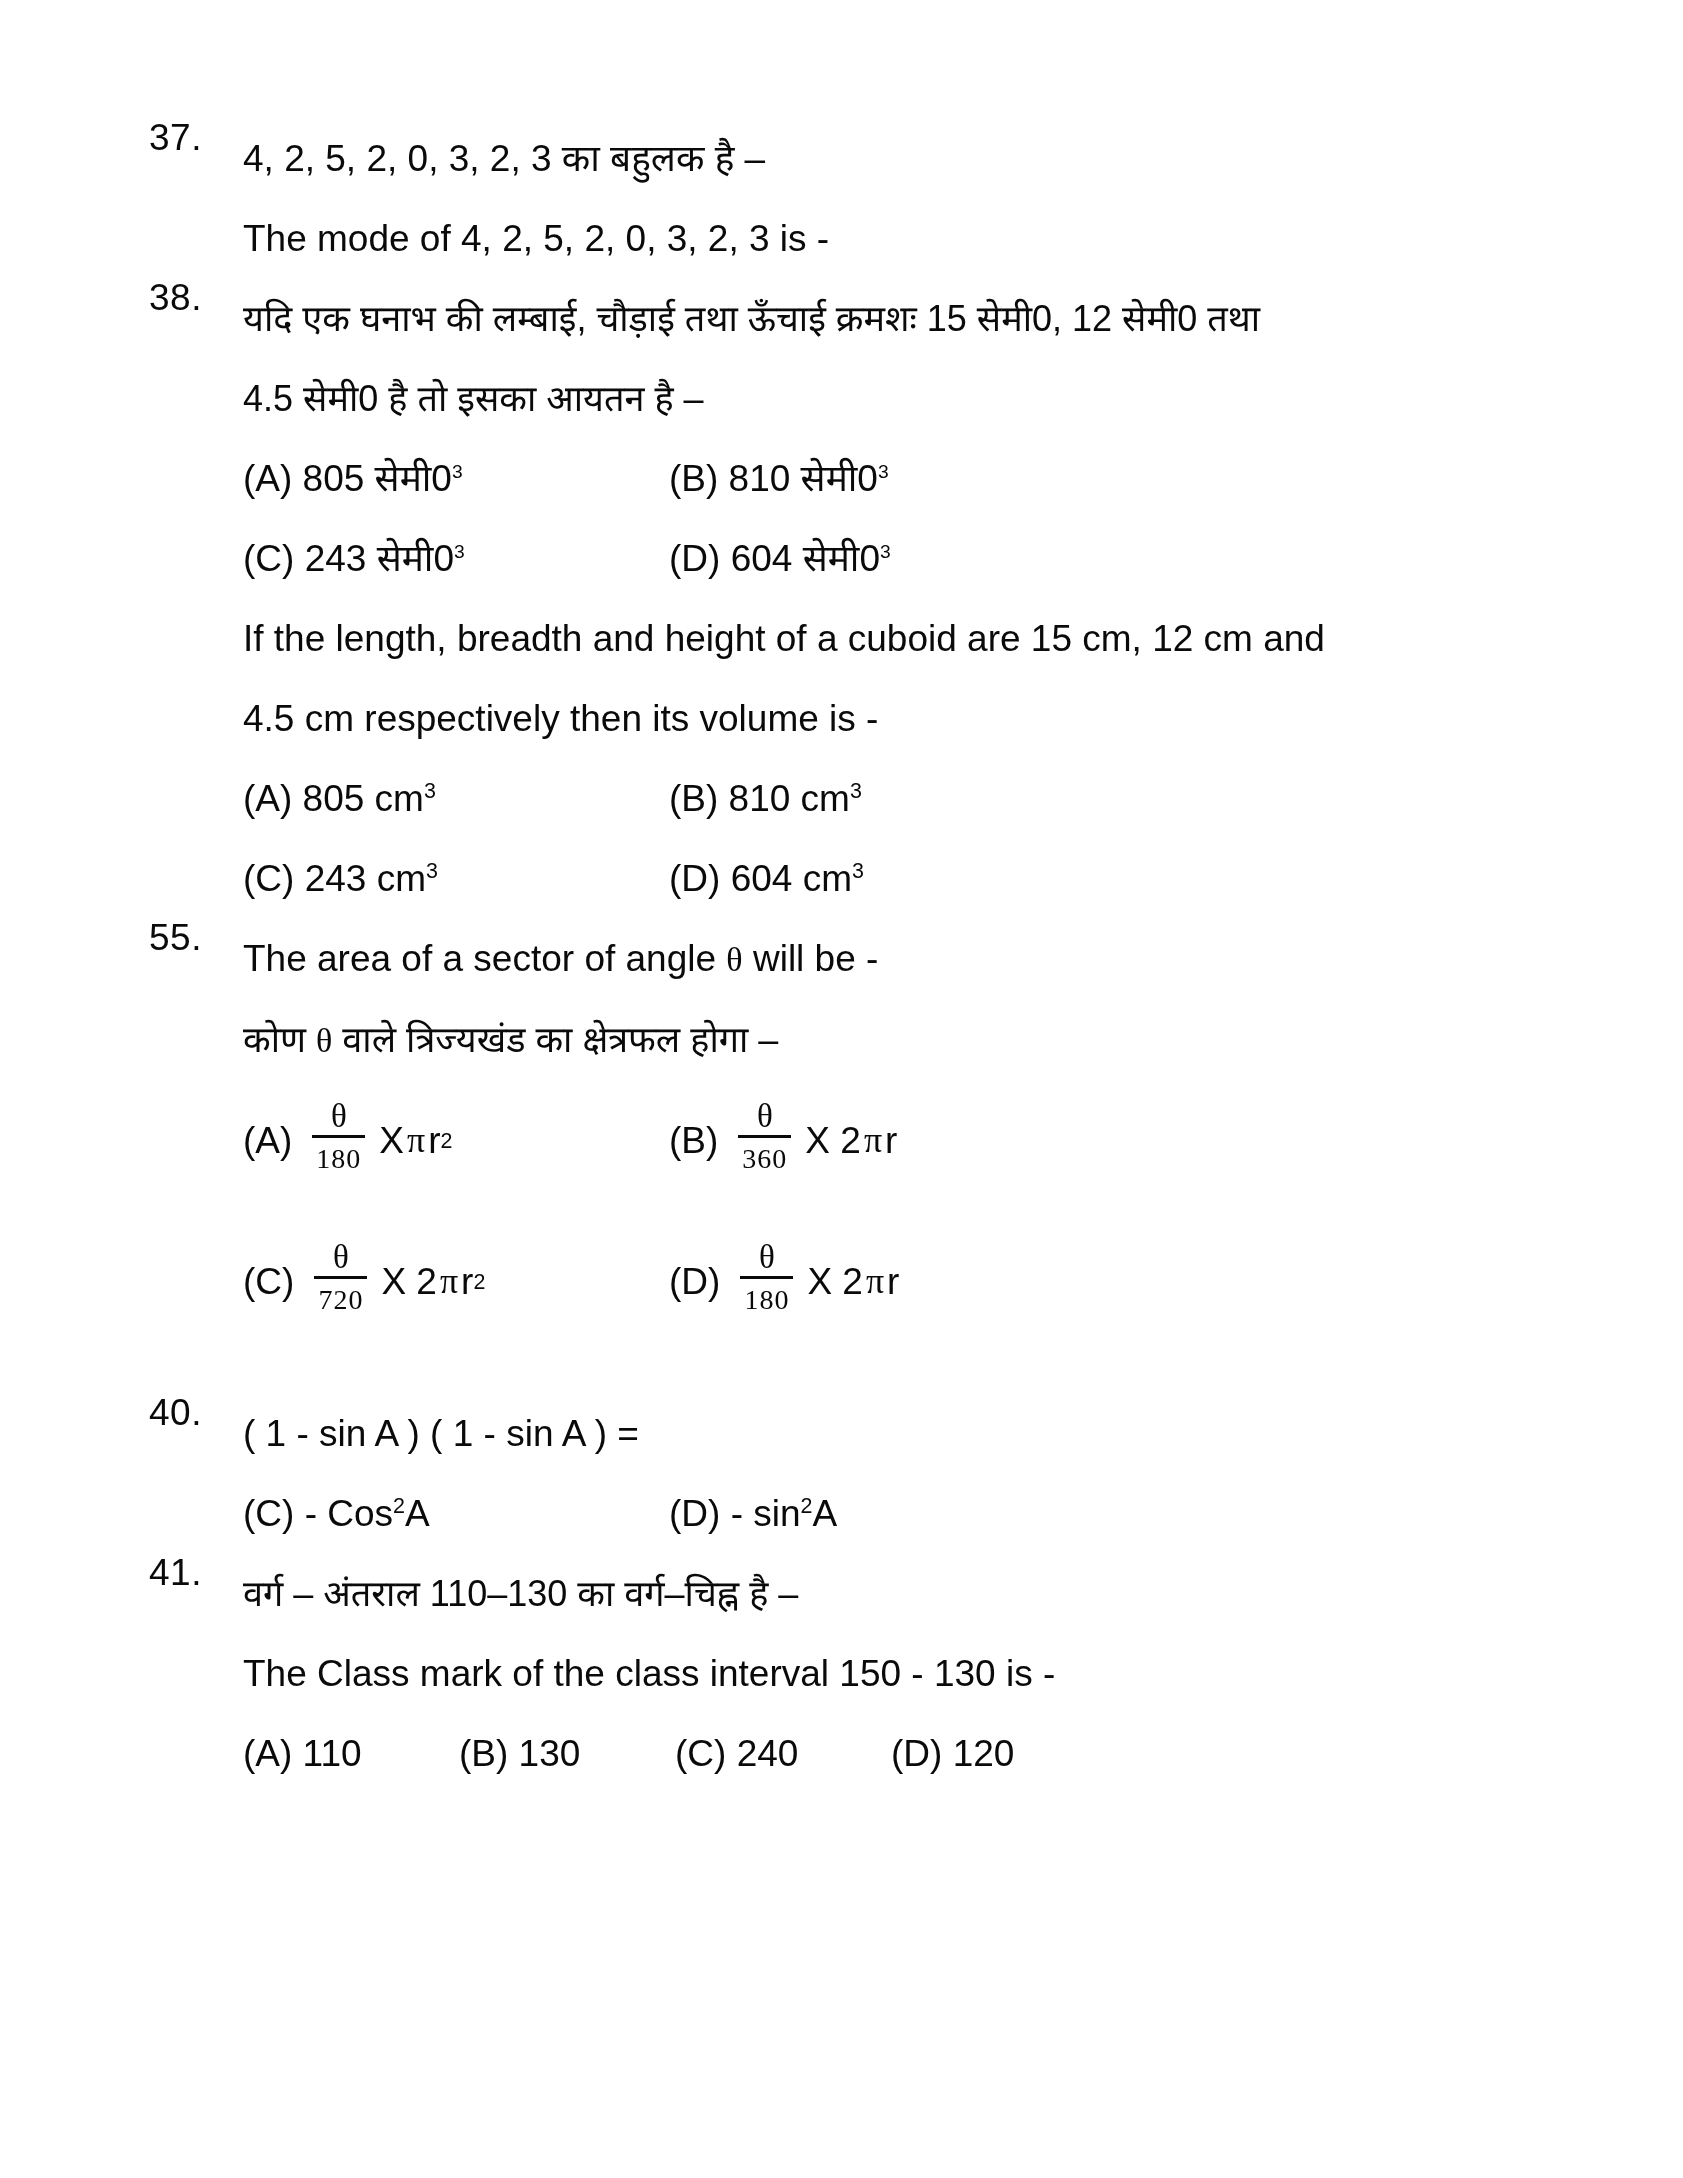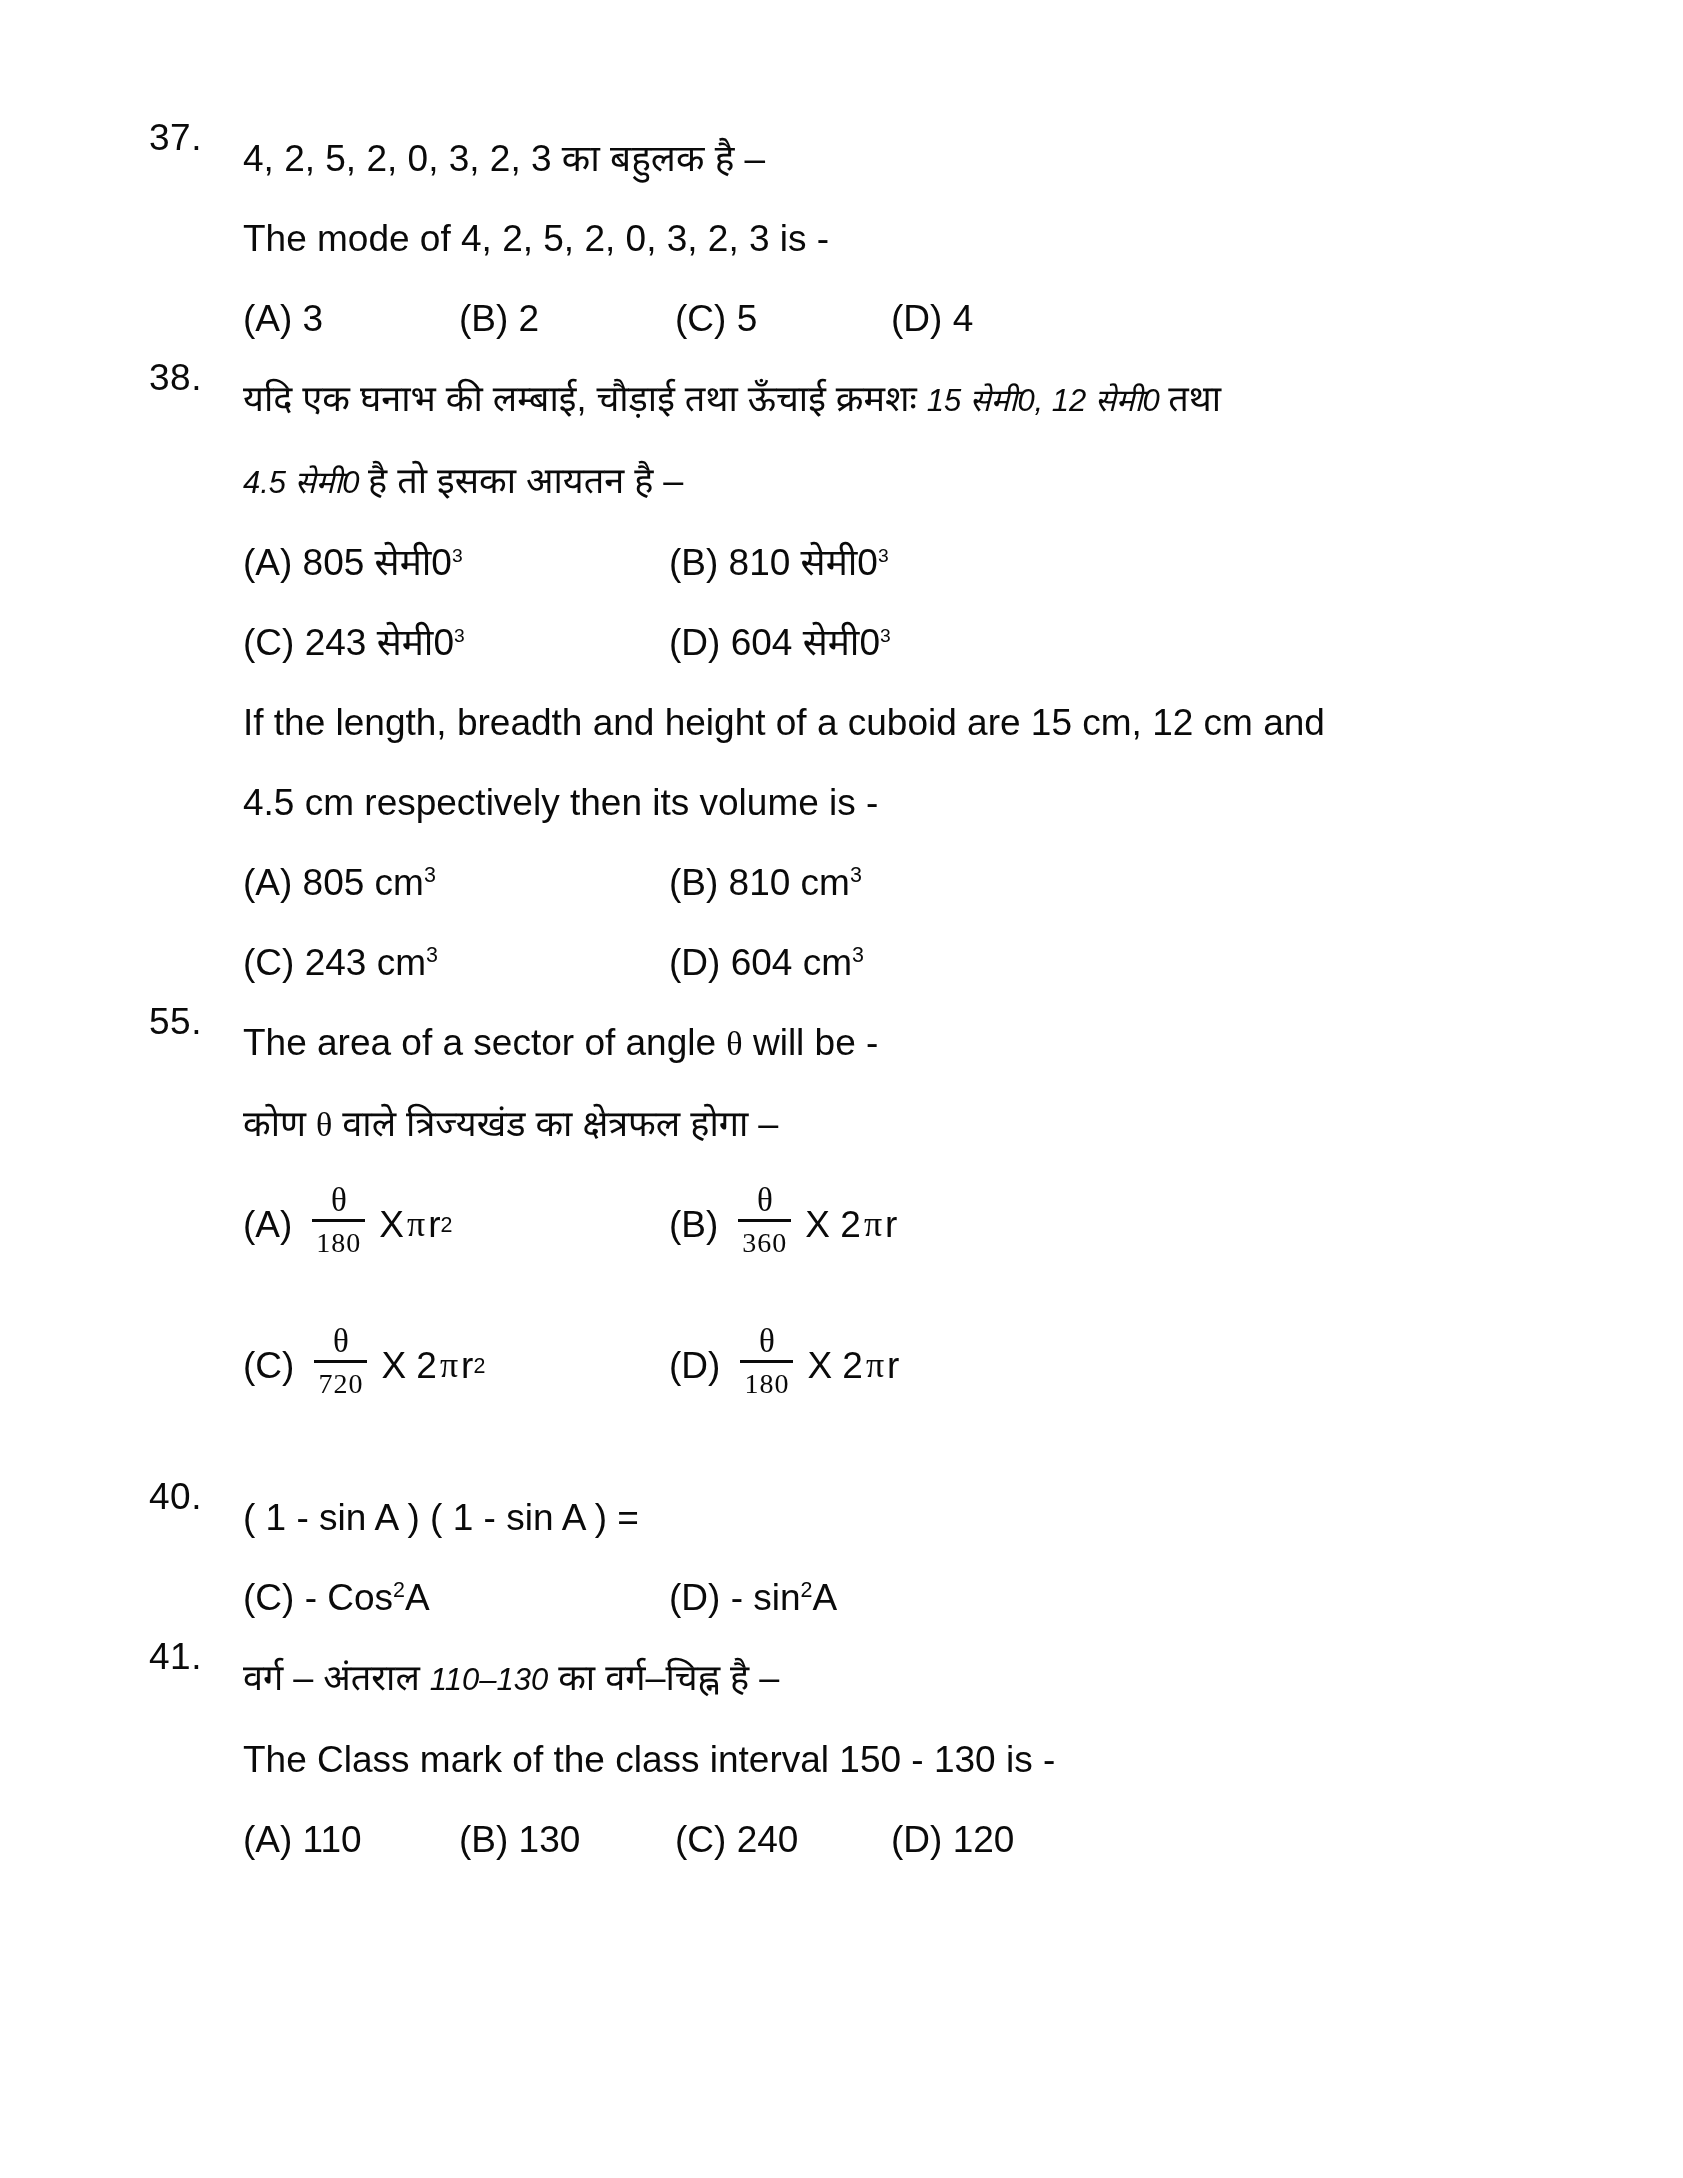--- a/index.html
+++ b/index.html
@@ -42,22 +42,21 @@
   }
   .line {
     font-size: 37px;
     line-height: 80px;
     white-space: pre-wrap;
   }
   .line.hi {
     font-size: 36px;
   }
   .small-num {
-    font-size: 31px;
-    font-style: italic;
+    font-size: 36px;
   }
   .opts {
     display: flex;
     font-size: 37px;
     line-height: 80px;
   }
   .opt4 > div { width: 216px; }
   .opt-wide > div { width: 426px; }
   sup {
     font-size: 0.58em;
@@ -115,26 +114,20 @@
 <body>
 
 <div class="page">
 
   <div class="q-block">
     <div class="q-row">
       <div class="q-num">37.</div>
       <div class="q-body">
         <div class="line">4, 2, 5, 2, 0, 3, 2, 3 का बहुलक है –</div>
         <div class="line">The mode of 4, 2, 5, 2, 0, 3, 2, 3 is -</div>
-        <div class="opts opt4">
-          <div><span>(A)</span> <span>3</span></div>
-          <div><span>(B)</span> <span>2</span></div>
-          <div><span>(C)</span> <span>5</span></div>
-          <div><span>(D)</span> <span>4</span></div>
-        </div>
       </div>
     </div>
   </div>
 
   <div class="q-block">
     <div class="q-row">
       <div class="q-num">38.</div>
       <div class="q-body">
         <div class="line hi"><span>यदि एक घनाभ की लम्बाई, चौड़ाई तथा ऊँचाई क्रमशः </span><span class="small-num">15 सेमी0, 12 सेमी0 </span><span>तथा</span></div>
         <div class="line hi"><span class="small-num">4.5 सेमी0 </span><span>है तो इसका आयतन है –</span></div>

